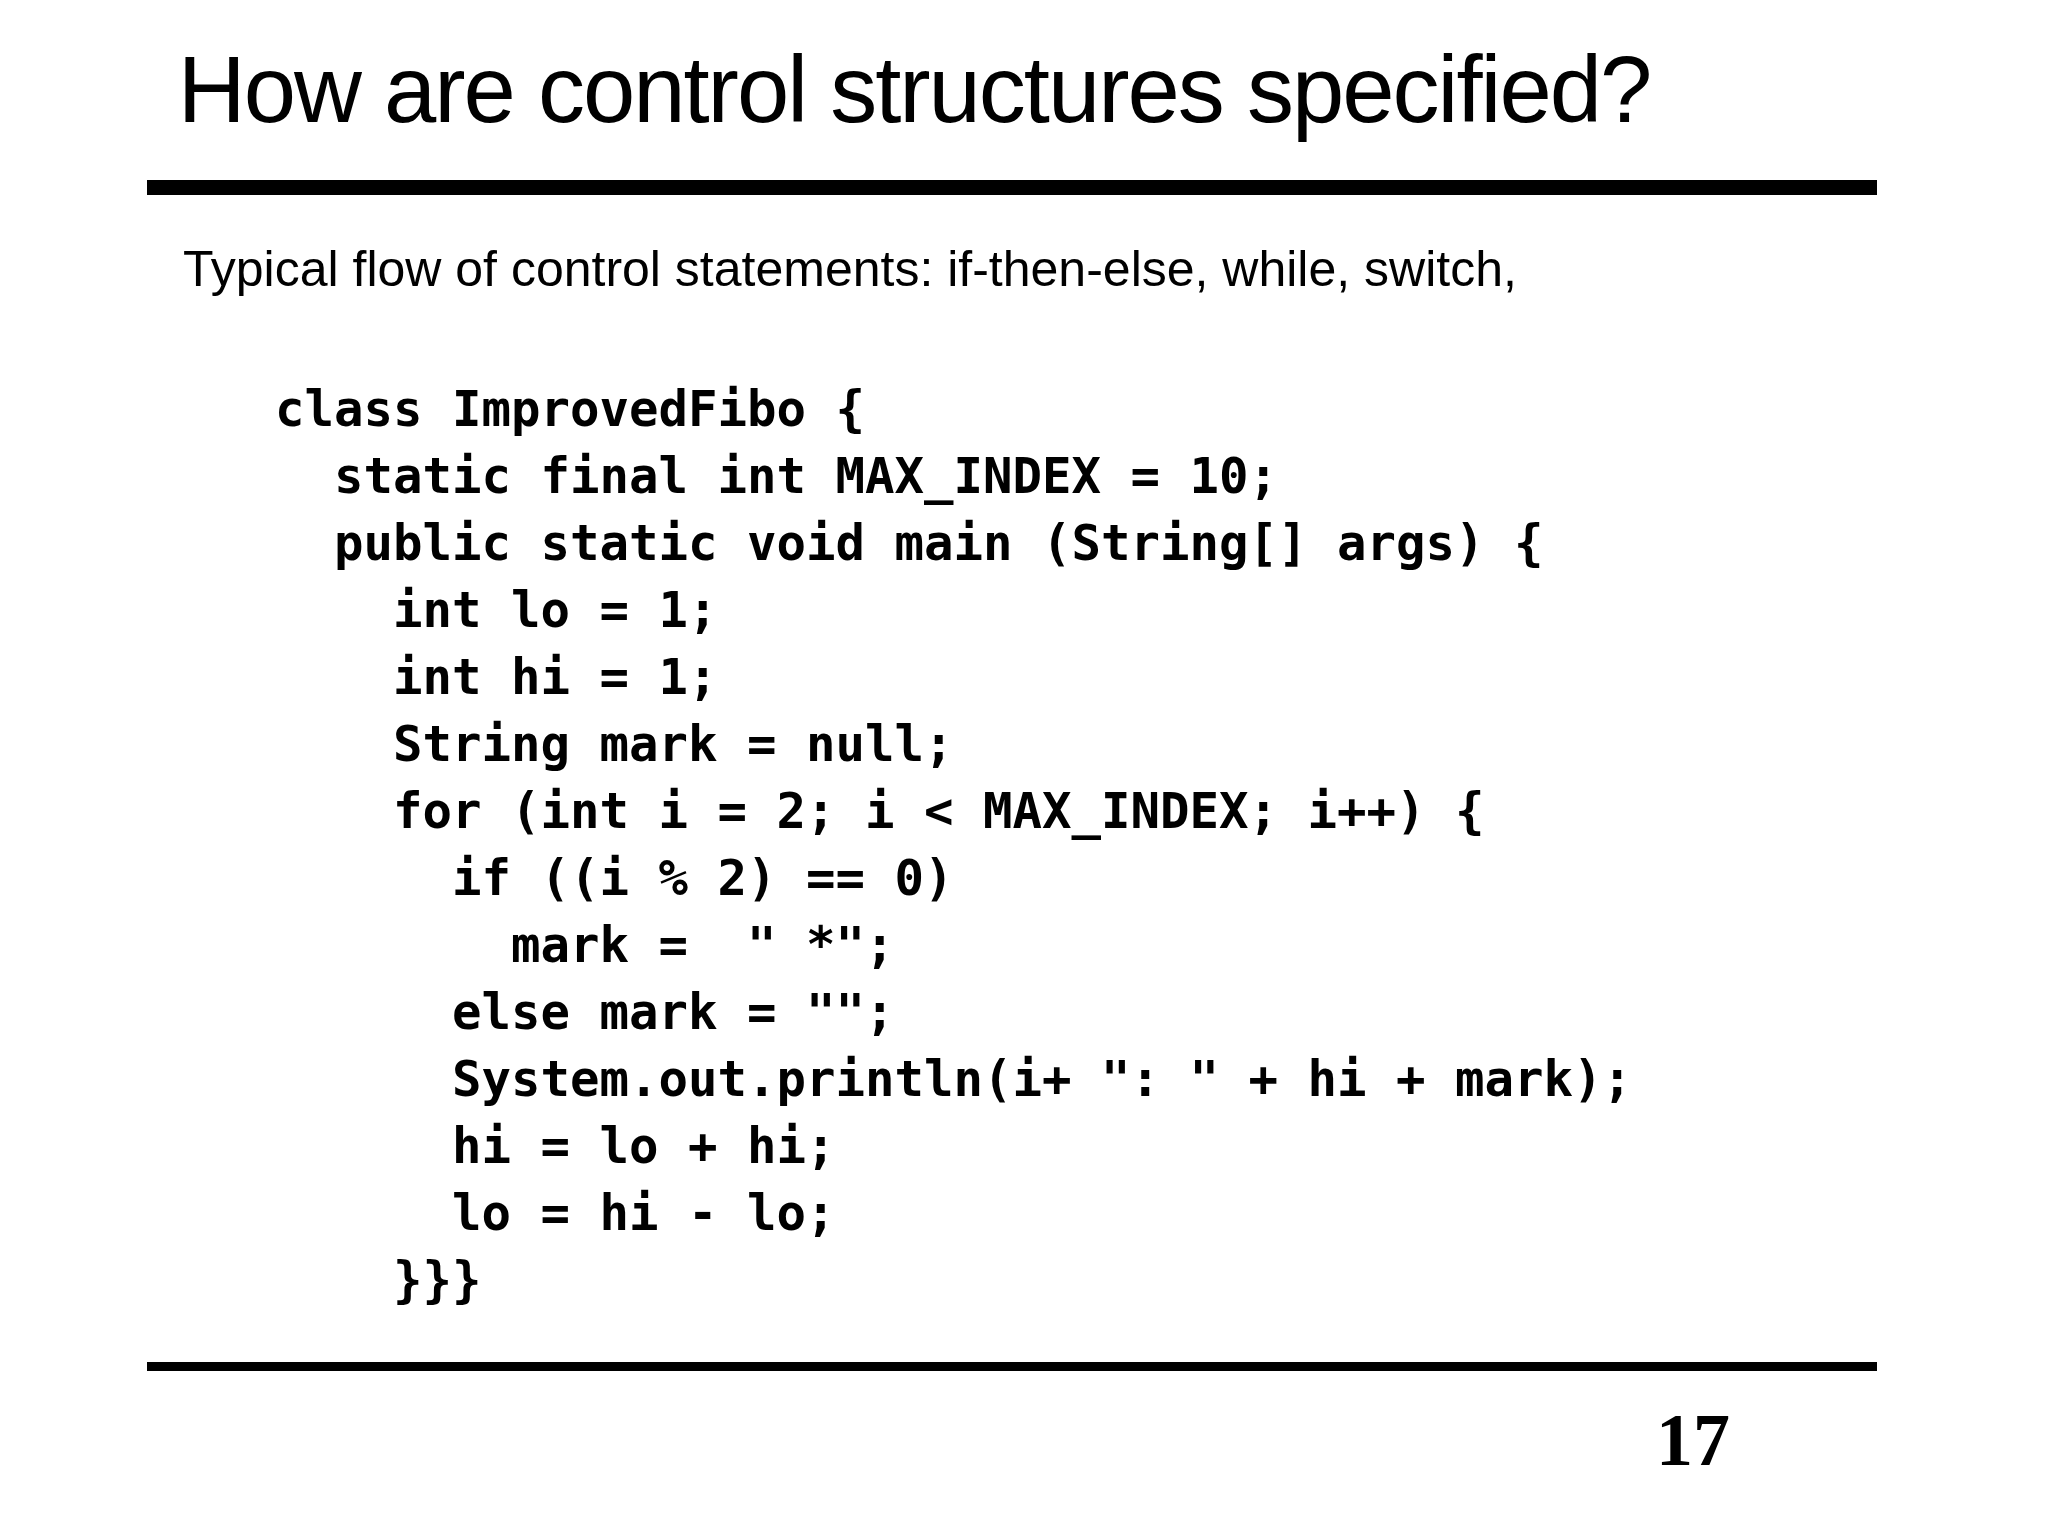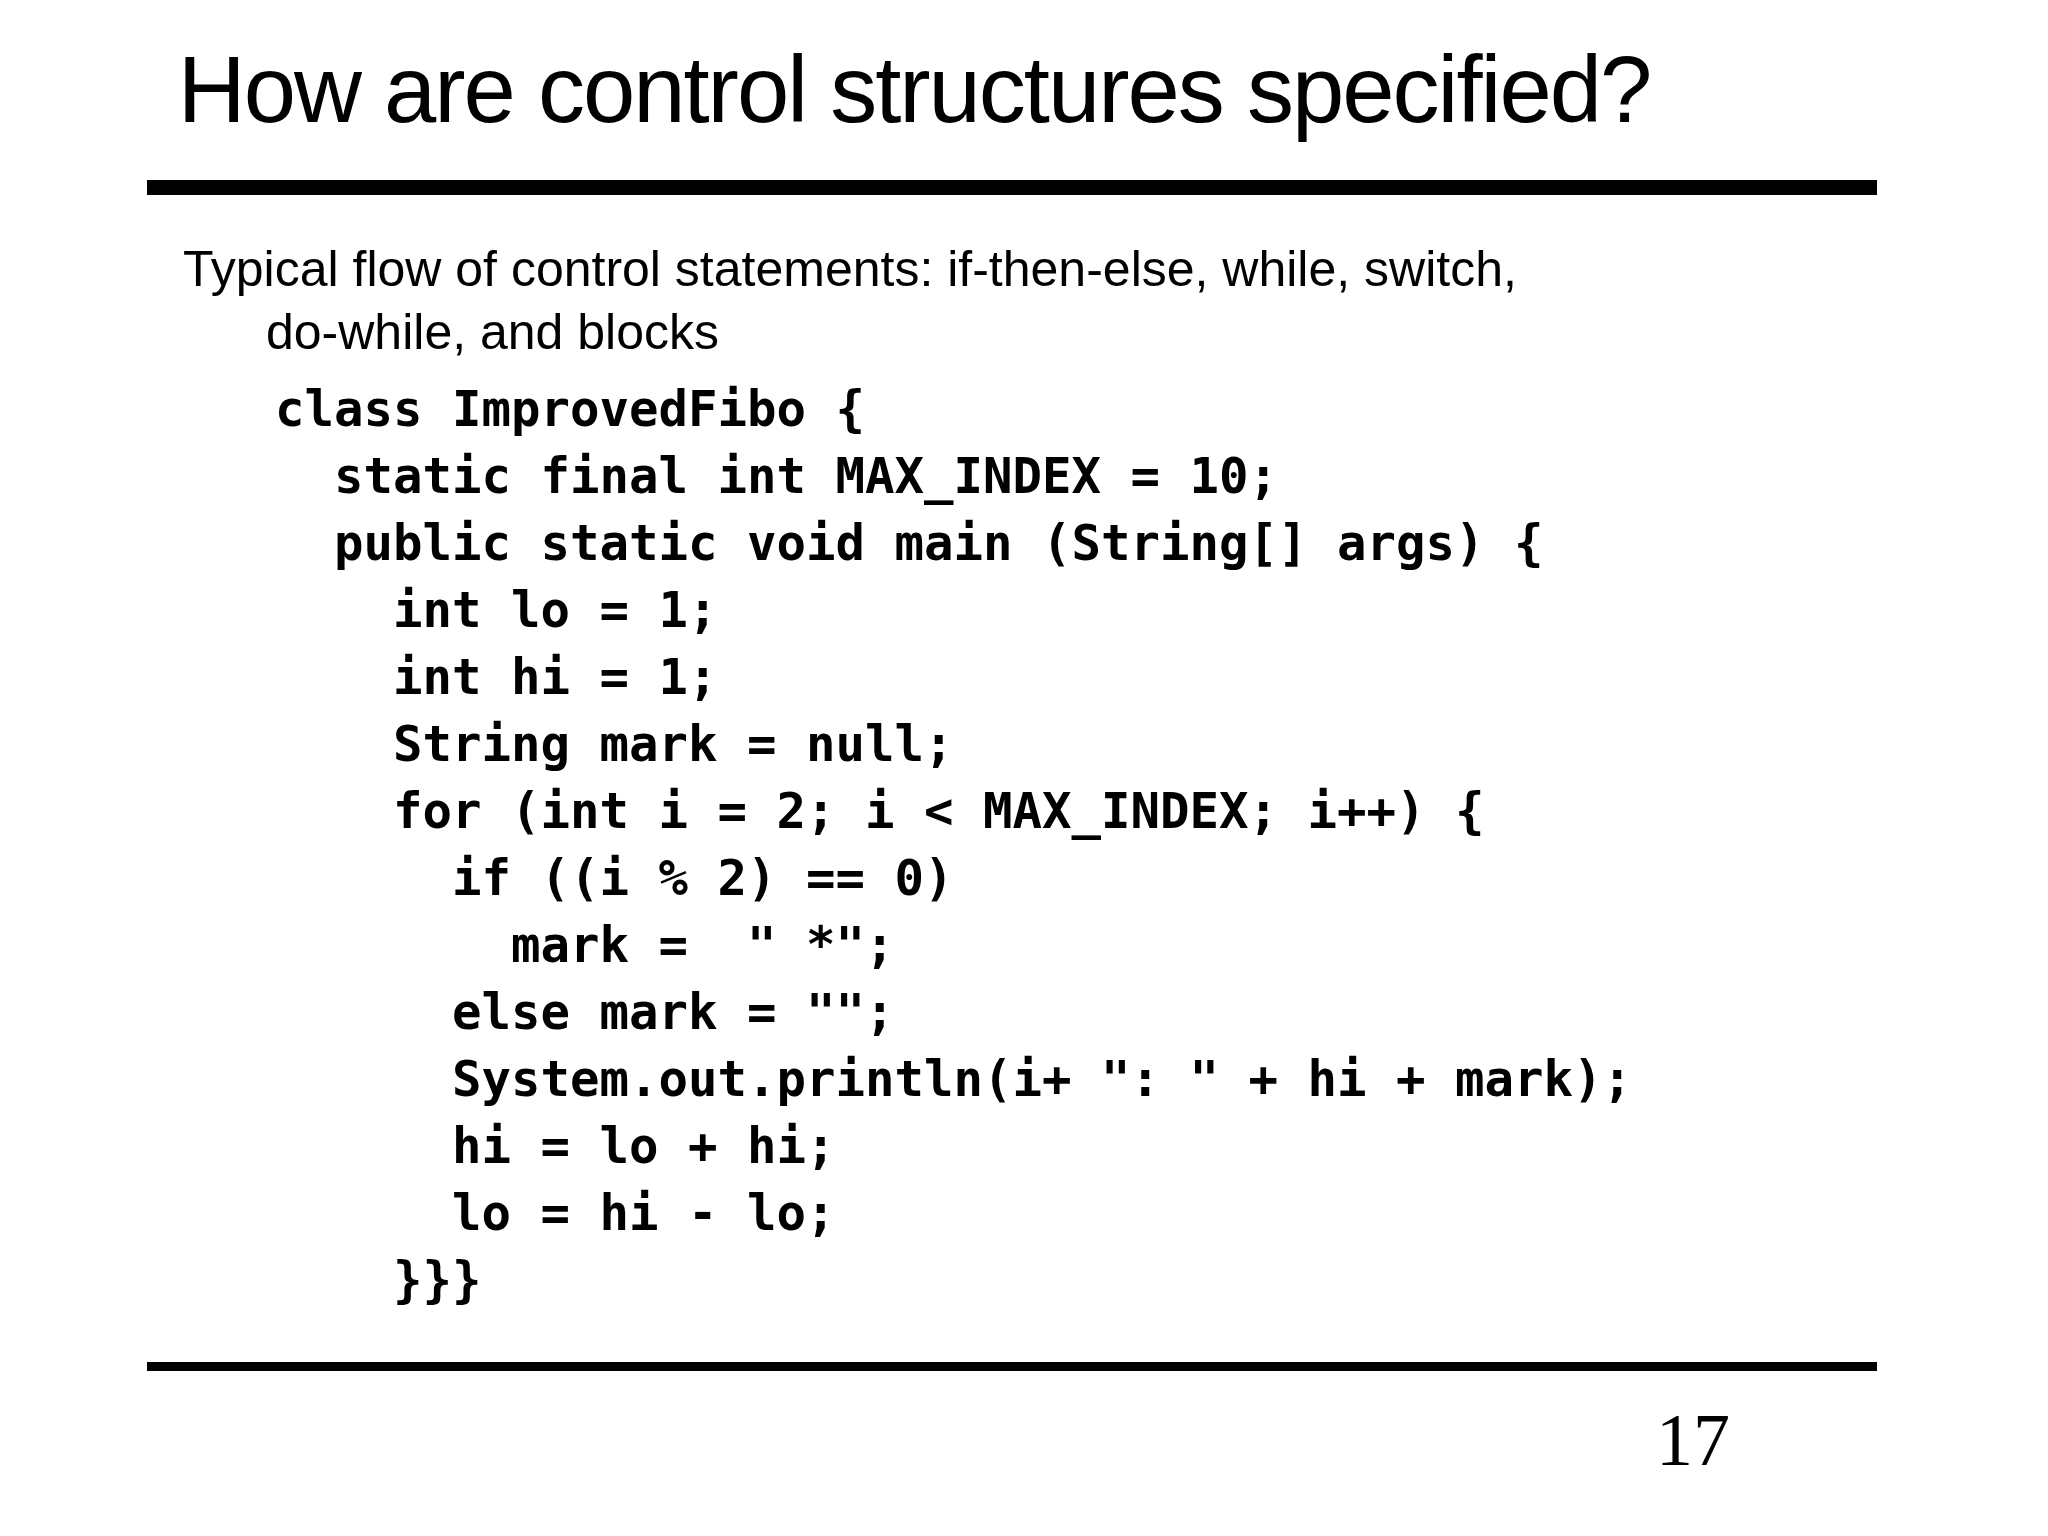--- a/index.html
+++ b/index.html
@@ -72,36 +72,35 @@
     background: #000000;
   }
   .page-number {
     position: absolute;
     left: 1530px;
     top: 1398px;
     width: 200px;
     text-align: right;
     font-family: "Liberation Serif", serif;
     font-size: 74px;
-    font-weight: 400;
+    font-weight: 700;
     color: #000000;
   }
 </style>
 </head>
 <body>
 
 <div id="slide">
 
   <div class="slide-title">How are control structures specified?</div>
 
   <div class="title-rule"></div>
 
   <div class="body-text">
     <div class="body-line-1">Typical flow of control statements: if-then-else, while, switch,</div>
-    <div class="body-line-2">do-while, and blocks</div>
   </div>
 
   <pre class="code-block">class ImprovedFibo {
   static final int MAX_INDEX = 10;
   public static void main (String[] args) {
     int lo = 1;
     int hi = 1;
     String mark = null;
     for (int i = 2; i &lt; MAX_INDEX; i++) {
       if ((i % 2) == 0)

